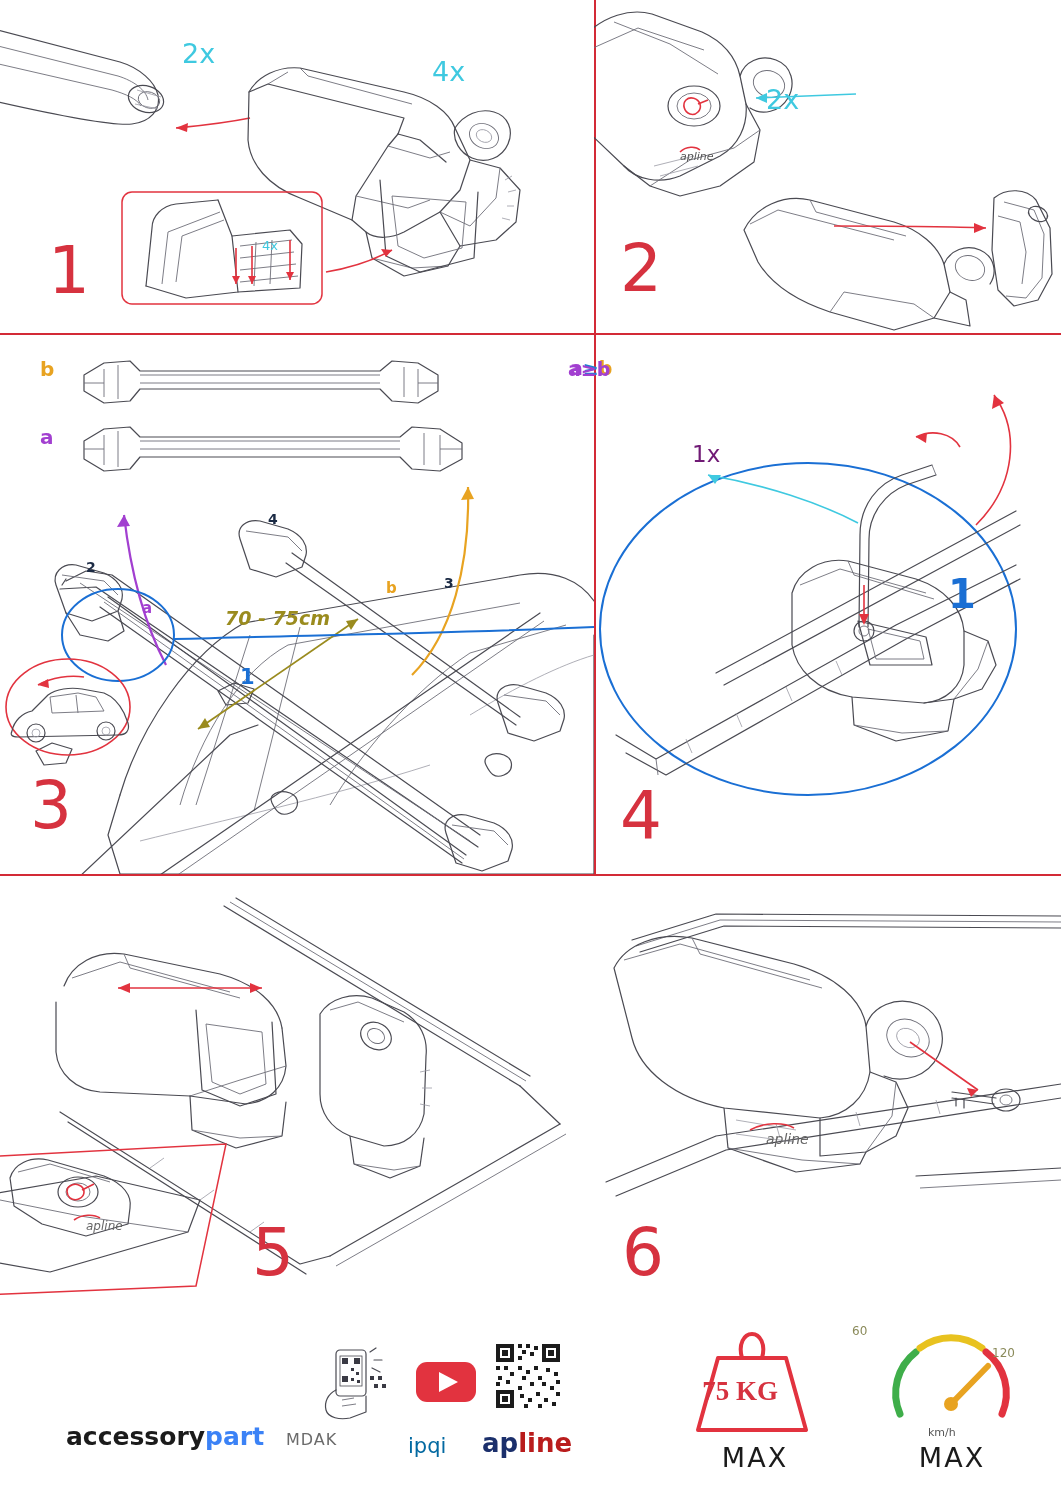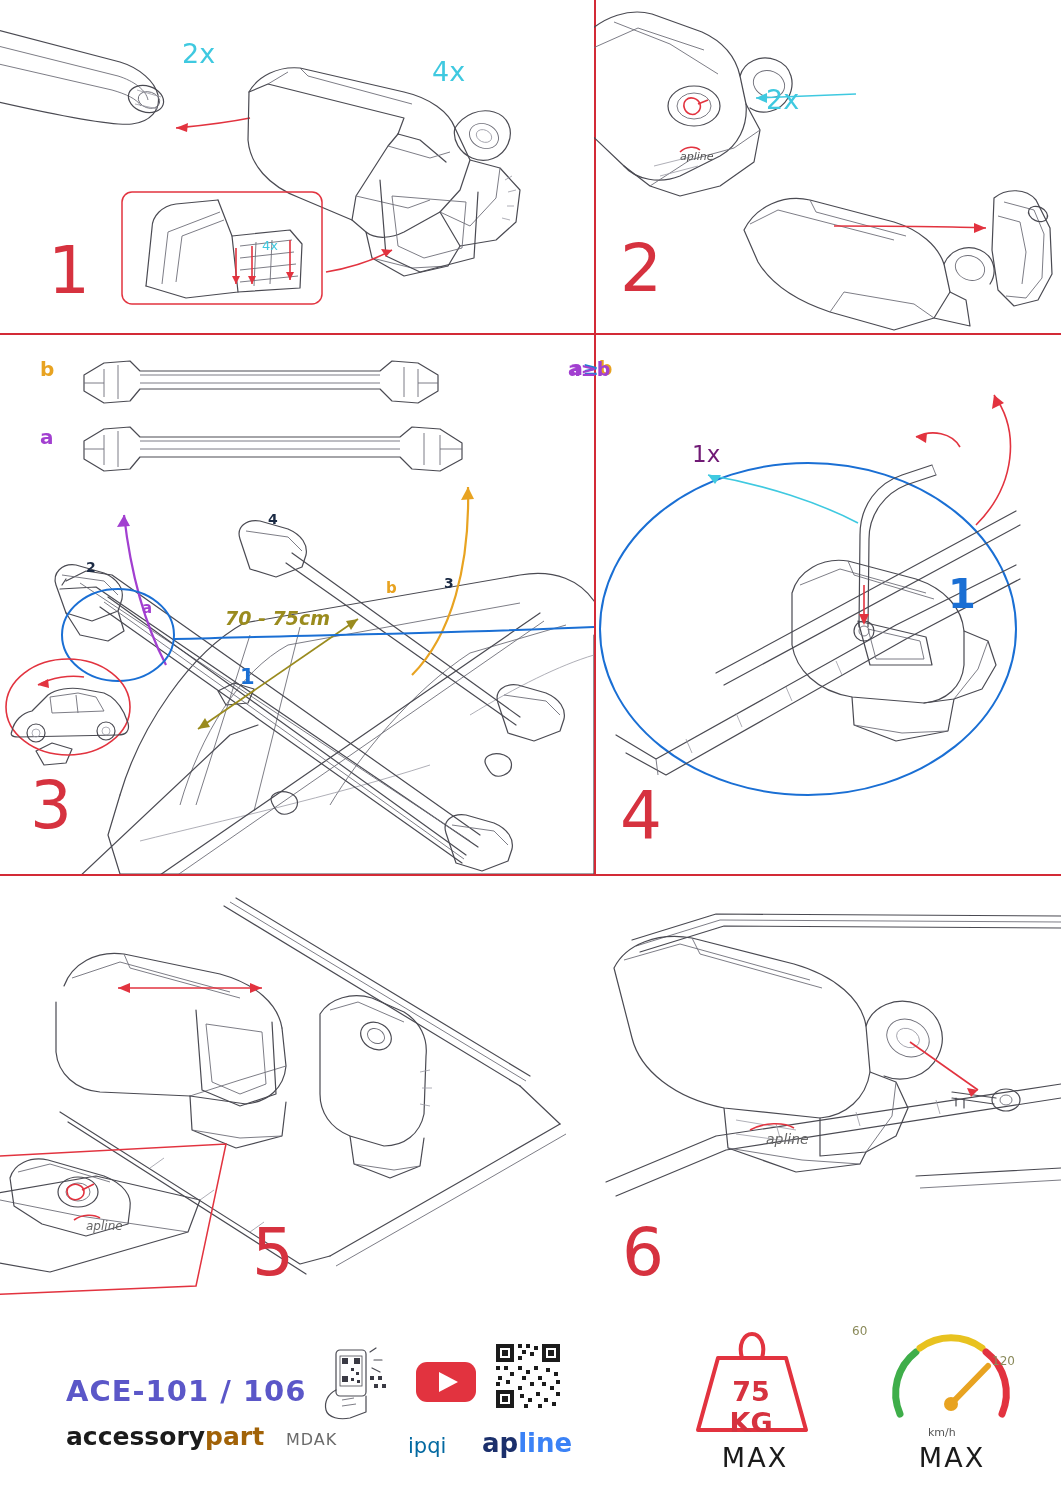--- a/index.html
+++ b/index.html
@@ -109,21 +109,21 @@
     font-weight: 700;
     color: #5b57c8;
     letter-spacing: 1px;
   }
   .brand {
     position: absolute;
     font-size: 25px;
     font-weight: 700;
     color: #1b1b1b;
   }
-  .brand .accent { color: #a16207; }
+  .brand .accent { color: #3b82f6; }
   .sub-brand {
     position: absolute;
     font-size: 16px;
     font-weight: 500;
     color: #6b6b6b;
     letter-spacing: 1px;
   }
   .ipqi {
     position: absolute;
     font-size: 21px;
@@ -508,21 +508,20 @@
       <ellipse class="ln" cx="410" cy="224" rx="14" ry="11"></ellipse>
       <ellipse class="ln-thin" cx="410" cy="224" rx="6" ry="5"></ellipse>
 
       <path class="red" d="M314,166 L382,214"></path>
       <path class="redfill" d="M382,214 l-11,-2 l4,9 z"></path>
     </svg>
     <div class="step-num" style="left:26px; top:344px;">6</div>
   </div>
 
   <div class="panel" style="left:0; top:1318px; width:1061px; height:182px;">
-    <div class="model" style="left:66px; top:56px;">ACE-101 / 106</div>
     <div class="brand" style="left:66px; top:104px;"><span>accessory</span><span class="accent">part</span></div>
 
     <svg style="position:absolute; left:320px; top:28px;" width="72" height="76" viewBox="0 0 72 76">
       <rect class="ln" x="16" y="4" width="30" height="46" rx="4"></rect>
       <rect x="20" y="10" width="22" height="30" fill="none" stroke="#4a4a52" stroke-width="0.8"></rect>
       <g fill="#3a3a44">
         <rect x="22" y="12" width="6" height="6"></rect>
           <rect x="34" y="12" width="6" height="6"></rect>
         <rect x="22" y="30" width="6" height="6"></rect>
           <rect x="31" y="22" width="3" height="3"></rect>
@@ -588,35 +587,35 @@
         <rect x="50" y="56" width="4" height="4"></rect>
           <rect x="58" y="60" width="4" height="4"></rect>
           <rect x="30" y="62" width="4" height="4"></rect>
         <rect x="44" y="62" width="4" height="4"></rect>
           <rect x="62" y="50" width="4" height="4"></rect>
       </g>
     </svg>
 
     <div class="sub-brand" style="left:286px; top:112px;">MDAK</div>
     <div class="ipqi" style="left:408px; top:116px;">ipqi</div>
-    <div class="apline-logo" style="left:482px; top:110px;"><span>ap</span><span class="ln" style="color:#3b82f6">line</span></div>
+    <div class="apline-logo" style="left:482px; top:110px;"><span>ap</span><span class="ln" style="color:#b91c1c">line</span></div>
 
     <svg style="position:absolute; left:690px; top:8px;" width="124" height="110" viewBox="0 0 124 110">
       <path d="M28,32 L96,32 L116,104 L8,104 Z" fill="none" stroke="#e2333f" stroke-width="4" stroke-linejoin="round"></path>
       <path d="M52,32 C48,18 54,8 62,8 C70,8 76,18 72,32" fill="none" stroke="#e2333f" stroke-width="4"></path>
     </svg>
-    <div class="kg-text" style="left:706px; top:58px; width:90px; text-align:center;">75 KG</div>
+    <div class="kg-text" style="left:688px; top:58px; width:90px; text-align:right;font-family:Liberation Serif, serif;">75 KG</div>
     <div class="max-label" style="left:700px; top:124px; width:110px; text-align:center;">MAX</div>
 
     <svg style="position:absolute; left:886px; top:4px;" width="130" height="116" viewBox="0 0 130 116">
       <path d="M14,92 A52,52 0 0,1 30,30" fill="none" stroke="#3fae4a" stroke-width="7" stroke-linecap="round"></path>
       <path d="M34,26 A52,52 0 0,1 96,26" fill="none" stroke="#e8c21f" stroke-width="7" stroke-linecap="round"></path>
       <path d="M100,30 A52,52 0 0,1 116,92" fill="none" stroke="#e2333f" stroke-width="7" stroke-linecap="round"></path>
       <circle cx="65" cy="82" r="7" fill="#e8a321"></circle>
       <path d="M65,82 L102,44" stroke="#e8a321" stroke-width="6" stroke-linecap="round" fill="none"></path>
     </svg>
     <div class="gauge-tick" style="left:852px; top:6px;">60</div>
-    <div class="gauge-tick" style="left:992px; top:36px;">120</div>
+    <div class="gauge-tick" style="left:992px; top:28px;">120</div>
     <div class="kmh" style="left:928px; top:108px;">km/h</div>
     <div class="max-label" style="left:890px; top:124px; width:124px; text-align:center;">MAX</div>
   </div>
 
 </div>
 
 </body></html>

